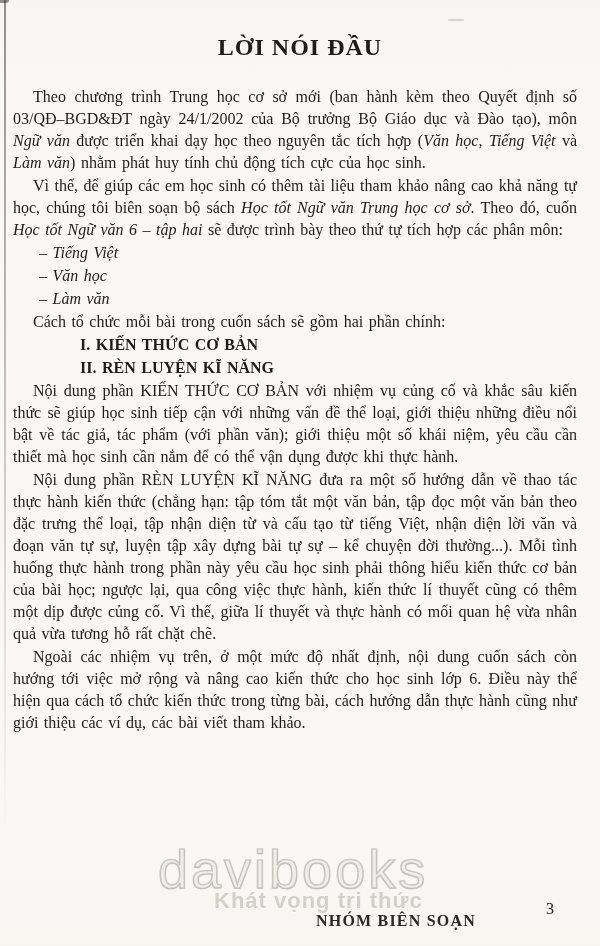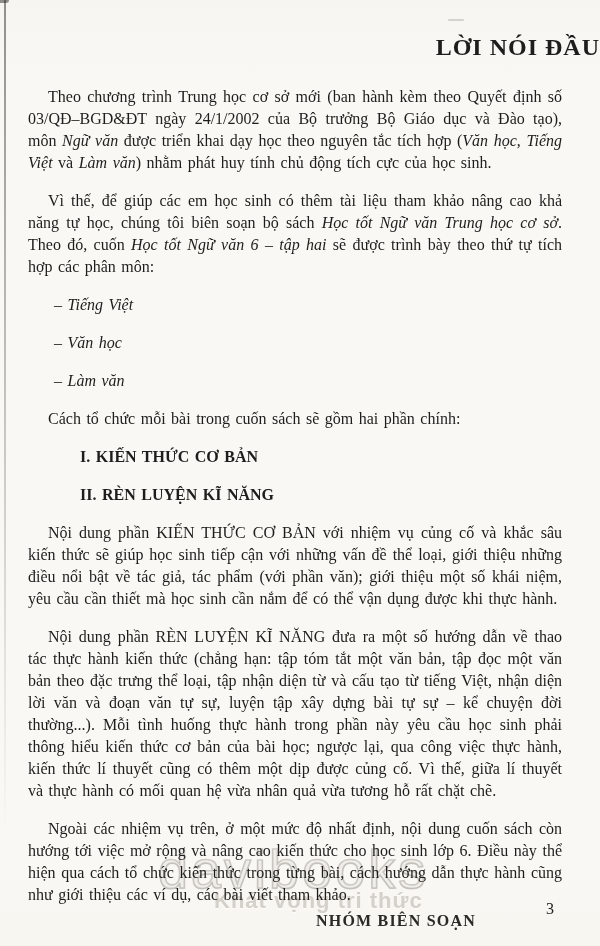--- a/index.html
+++ b/index.html
@@ -21,35 +21,35 @@
   .corner-speck {
     position: absolute; left: 0; top: 0; width: 9px; height: 3px;
     background: rgba(40,38,34,0.5); border-radius: 0 0 3px 0;
   }
   .top-speck {
     position: absolute; left: 448px; top: 19px; width: 16px; height: 2px;
     background: rgba(90,88,82,0.22); border-radius: 1px;
   }
   .title {
     margin: 32px 0 0 0;
-    text-align: right;
+    text-align: center;
     font-size: 24px;
     font-weight: bold;
     letter-spacing: 1px;
     line-height: 30px;
   }
   .body-col {
     position: relative;
     margin: 24px 22px 0 12px;
     font-size: 16px;
     line-height: 22px;
     word-spacing: 1.5px;
     z-index: 2;
   }
-  .body-col p { margin: 16px; }
+  .body-col p { margin: 1px; }
   .paragraph { text-align: justify; text-indent: 20px; }
   .list-item { padding-left: 26px; }
   .heading   { margin-left: 68px !important; font-weight: bold; }
   .i { font-style: italic; }
   .signature {
     position: absolute; left: 316px; top: 871px;
     font-size: 16px; font-weight: bold; letter-spacing: 1.2px;
     color: #2a2925; z-index: 3; margin-top: 41px;
   }
   .watermark-brand {

